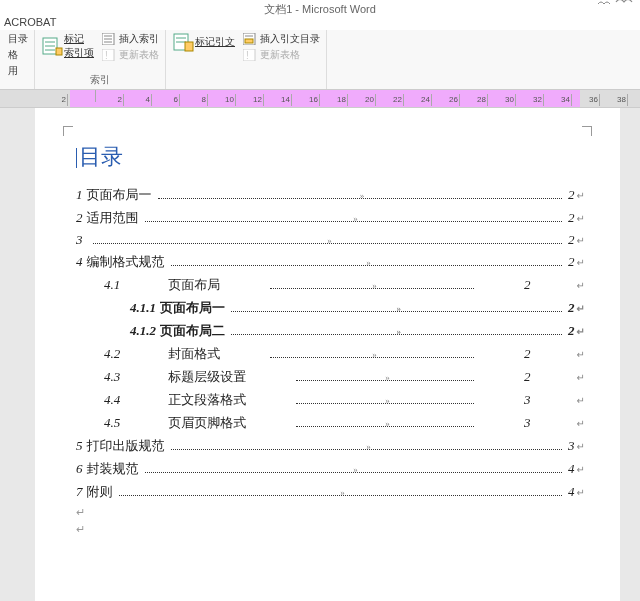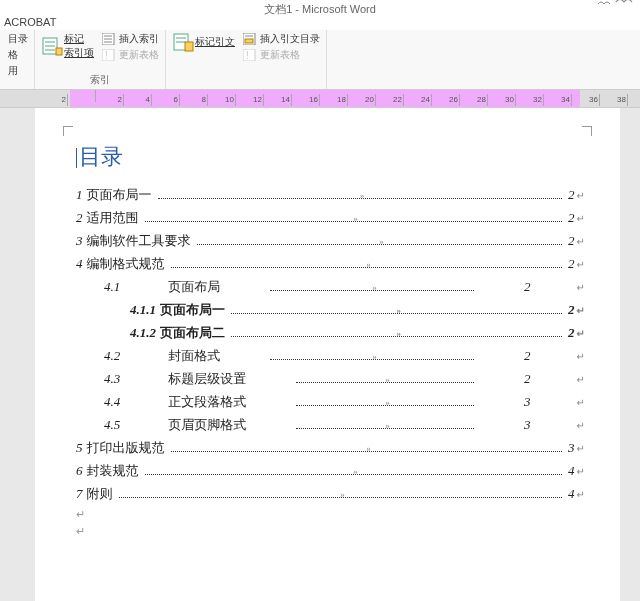--- a/index.html
+++ b/index.html
@@ -311,21 +311,20 @@
         </div>
         <div class="toc-line lvl1">
           <span class="num">2</span>
           <span class="label">适用范围</span>
           <span class="leader"></span>
           <span class="pg">2</span>
           <span class="ret">↵</span>
         </div>
         <div class="toc-line lvl1">
           <span class="num">3</span>
-          <span class="label">编制软件工具要求</span>
           <span class="leader"></span>
           <span class="pg">2</span>
           <span class="ret">↵</span>
         </div>
         <div class="toc-line lvl1">
           <span class="num">4</span>
           <span class="label">编制格式规范</span>
           <span class="leader"></span>
           <span class="pg">2</span>
           <span class="ret">↵</span>

